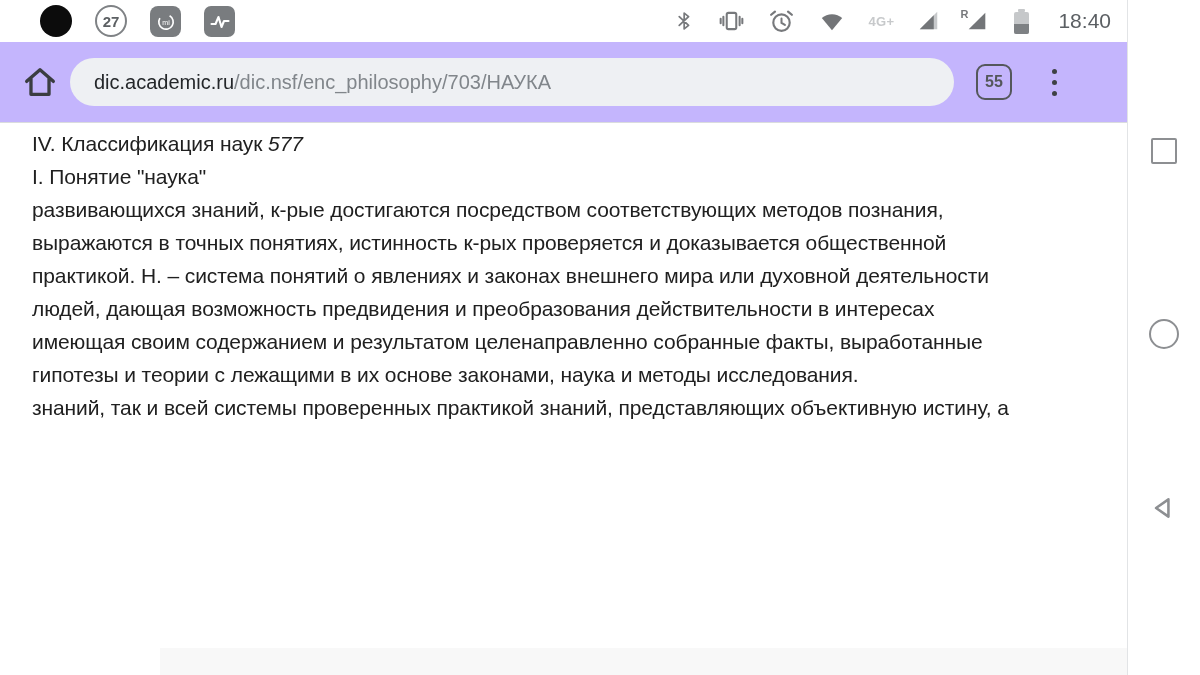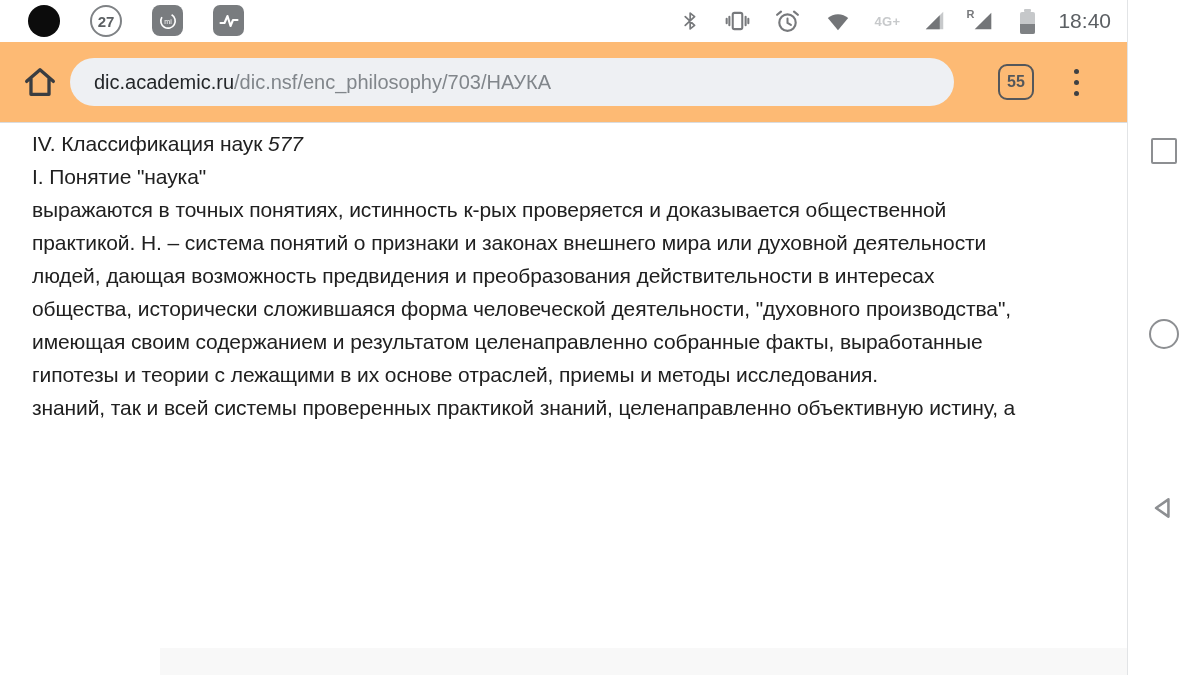--- a/index.html
+++ b/index.html
@@ -7,56 +7,56 @@
     width:1200px;height:675px;overflow:hidden;position:relative;
     background:#ffffff;
     font-family:"Liberation Sans","DejaVu Sans",sans-serif;
     -webkit-font-smoothing:antialiased;
   }
   
   .statusbar{
     position:absolute;left:0;top:0;width:1127px;height:42px;background:#ffffff;
     display:flex;align-items:center;justify-content:space-between;
   }
-  .sb-left{display:flex;align-items:flex-start;gap:30px;padding-left:28px;}
+  .sb-left{display:flex;align-items:flex-end;gap:23px;padding-left:40px;}
   .sb-right{display:flex;align-items:center;gap:23px;padding-right:16px;}
   .notif-dot{width:32px;height:32px;border-radius:50%;background:#0c0c0c;}
   .badge-27{
     width:28px;height:28px;border-radius:50%;border:2px solid #7f8285;
     display:flex;align-items:center;justify-content:center;
     font-size:15px;font-weight:bold;color:#5c6063;
   }
   .app-sq{width:31px;height:31px;border-radius:8px;background:#797c7f;
     display:flex;align-items:center;justify-content:center;}
   .sb-ico{display:block;}
   .net-label{font-size:13px;font-weight:bold;color:#c7c9cb;letter-spacing:.3px;}
   .sig-wrap{position:relative;width:21px;height:26px;}
   .sig-wrap svg{position:absolute;right:0;bottom:3px;}
   .r-label{position:absolute;left:-2px;top:0px;font-size:11px;font-weight:bold;color:#77797c;}
   .battery{position:relative;width:15px;height:25px;margin-left:4px;}
   .battery .cap{position:absolute;top:0;left:4px;width:7px;height:3px;background:#c6c8ca;border-radius:1px;}
   .battery .body{position:absolute;top:3px;left:0;width:15px;height:22px;border-radius:2px;overflow:hidden;background:#c6c8ca;}
   .battery .charge{position:absolute;left:0;bottom:0;width:100%;height:42%;background:#7e8184;}
-  .sb-time{font-size:21px;color:#5b5f63;}
+  .sb-time{font-size:21px;color:#5b5f63;margin-left:6px;}
   
   .toolbar{
-    position:absolute;left:0;top:42px;width:1127px;height:80px;background:#fdba74;
+    position:absolute;left:0;top:42px;width:1127px;height:80px;background:#c4b5fd;
     border-bottom:1px solid #dadcde;
     display:flex;align-items:center;
   }
   .home-btn{margin-left:18px;width:44px;height:44px;display:flex;align-items:center;justify-content:center;}
   .omnibox{
     margin-left:8px;width:884px;height:48px;border-radius:24px;background:#eef0f3;
     display:flex;align-items:center;padding-left:24px;box-sizing:border-box;
     white-space:nowrap;overflow:hidden;
   }
   .url-domain{font-size:20px;color:#24272a;}
   .url-path{font-size:20px;color:#81868b;}
   .tab-switcher{
-    margin-left:44px;width:32px;height:32px;border:2.6px solid #54575b;border-radius:9px;
+    margin-left:22px;width:32px;height:32px;border:2.6px solid #54575b;border-radius:9px;
     display:flex;align-items:center;justify-content:center;
     font-size:16px;font-weight:bold;color:#54575b;
   }
   .kebab{margin-left:30px;display:flex;flex-direction:column;gap:6px;width:24px;align-items:center;}
   .kebab i{width:5px;height:5px;border-radius:50%;background:#3e4144;}
   
   .content{
     position:absolute;left:32px;top:127px;width:1090px;
     font-size:21px;line-height:33px;color:#202020;letter-spacing:-0.1px;
   }
@@ -149,27 +149,27 @@
   <div class="kebab">
     <i></i>
       <i></i>
       <i></i>
   </div>
 </div>
 
 <div class="content">
   <div class="ln"><span>IV. Классификация наук </span><span class="pg-num">577</span></div>
   <div class="ln">I. Понятие "наука"</div>
+  <div class="ln">развивающихся знаний, к-рые достигаются посредством соответствующих методов познания,</div>
   <div class="ln">выражаются в точных понятиях, истинность к-рых проверяется и доказывается общественной</div>
-  <div class="ln">практикой. Н. – система понятий о признаки и законах внешнего мира или духовной деятельности</div>
+  <div class="ln">практикой. Н. – система понятий о явлениях и законах внешнего мира или духовной деятельности</div>
   <div class="ln">людей, дающая возможность предвидения и преобразования действительности в интересах</div>
-  <div class="ln">общества, исторически сложившаяся форма человеческой деятельности, "духовного производства",</div>
   <div class="ln">имеющая своим содержанием и результатом целенаправленно собранные факты, выработанные</div>
-  <div class="ln">гипотезы и теории с лежащими в их основе отраслей, приемы и методы исследования.</div>
-  <div class="ln">знаний, так и всей системы проверенных практикой знаний, целенаправленно объективную истину, а</div>
+  <div class="ln">гипотезы и теории с лежащими в их основе законами, наука и методы исследования.</div>
+  <div class="ln">знаний, так и всей системы проверенных практикой знаний, представляющих объективную истину, а</div>
 </div>
 
 <div class="next-block"></div>
 
 <div class="navstrip">
   <div class="nav-btn" style="top:123px">
     <div class="btn-recents-shape"></div>
   </div>
   <div class="nav-btn" style="top:306px">
     <div class="btn-home-shape"></div>

